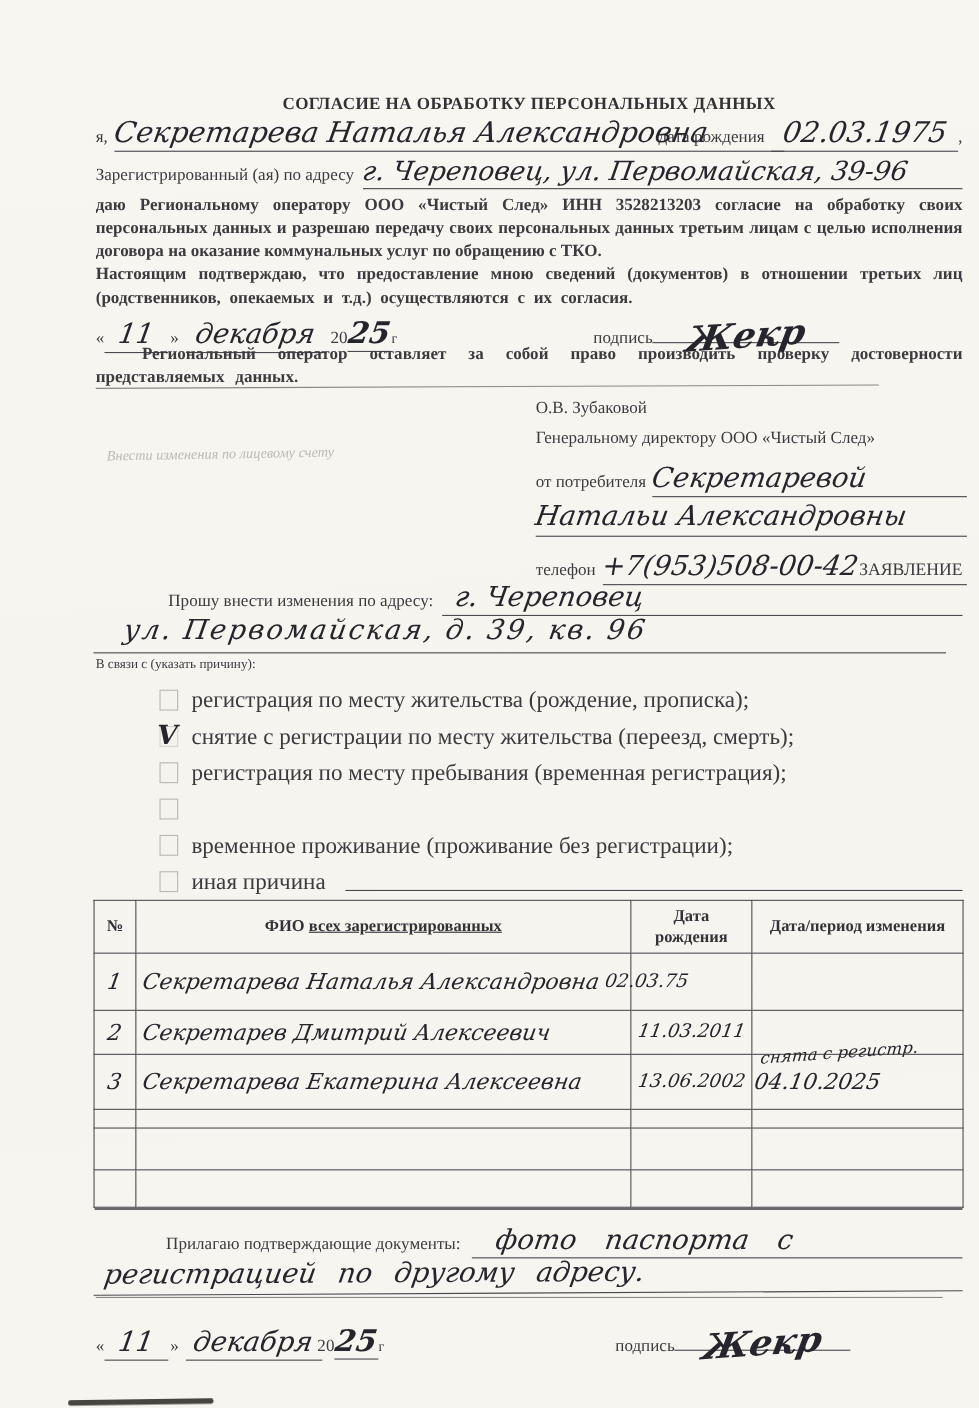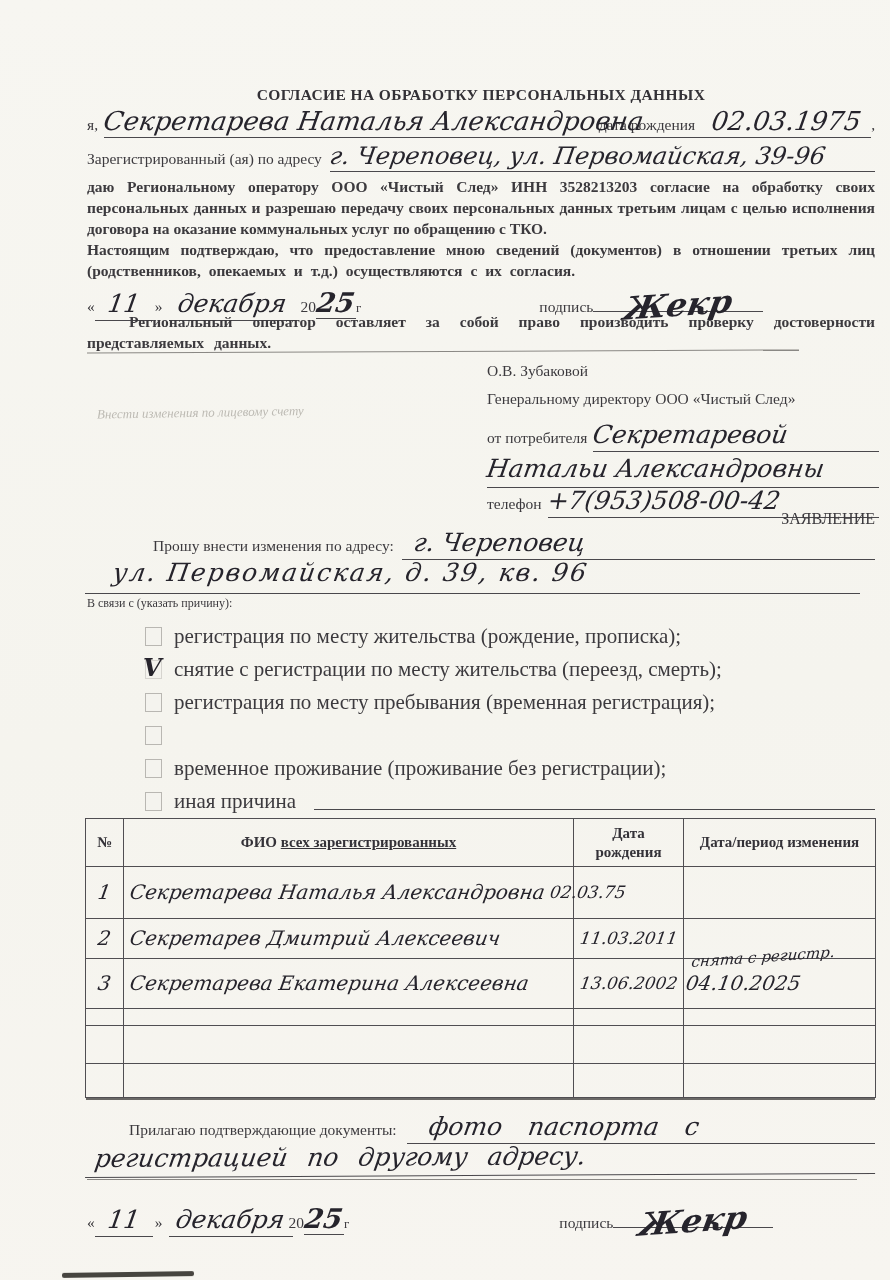--- a/index.html
+++ b/index.html
@@ -112,21 +112,21 @@
     <div class="printed" style="margin-bottom:14px;">Генеральному директору ООО «Чистый След»</div>
     <div class="row" style="height:32px;">
       <span class="printed">от потребителя</span>
       <span class="field" style="flex:1; margin-left:6px; height:30px;">
         <span class="hw hw-lg" style="font-size:25px;">Секретаревой</span>
       </span>
     </div>
     <div class="field" style="width:100%; height:32px; margin-top:2px;">
       <span class="hw hw-lg" style="font-size:25px;">Натальи Александровны</span>
     </div>
-    <div class="row" style="height:34px; margin-top:0;">
+    <div class="row" style="height:34px; margin-top:14px;">
       <span class="printed">телефон</span>
       <span class="field" style="flex:1; margin-left:6px; height:30px;">
         <span class="hw hw-lg" style="font-size:25px;">+7(953)508-00-42</span>
       </span>
     </div>
   </div>
 
   <div class="abs printed" style="left:87px; top:510px; width:788px; text-align:right; font-size:16px;">ЗАЯВЛЕНИЕ</div>
 
   <div class="abs row" style="left:87px; top:530px; width:788px; height:32px;">
@@ -222,21 +222,21 @@
         <td></td>
             <td></td>
             <td></td>
             <td></td>
       </tr>
     </tbody>
       </table>
   </div>
 
   <div class="abs row" style="left:87px; top:1114px; width:788px; height:32px;">
-    <span class="printed" style="margin-left:42px;">Прилагаю подтверждающие документы:</span>
+    <span class="printed" style="margin-left:64px;">Прилагаю подтверждающие документы:</span>
     <span class="field" style="flex:1; margin-left:10px; height:30px; padding-left:22px;">
       <span class="hw hw-lg" style="font-size:25px; word-spacing:18px;">фото паспорта с</span>
     </span>
   </div>
   <div class="abs field" style="left:85px; top:1144px; width:790px; height:32px; padding-left:10px; transform:rotate(-.3deg);">
     <span class="hw hw-lg" style="font-size:25px; word-spacing:12px;">регистрацией по другому адресу.</span>
   </div>
   <div class="abs field" style="left:87px; top:1176px; width:770px; height:4px; border-bottom-color:#8a8884;"></div>
 
   <div class="abs row" style="left:87px; top:1198px; width:788px; height:40px;">

